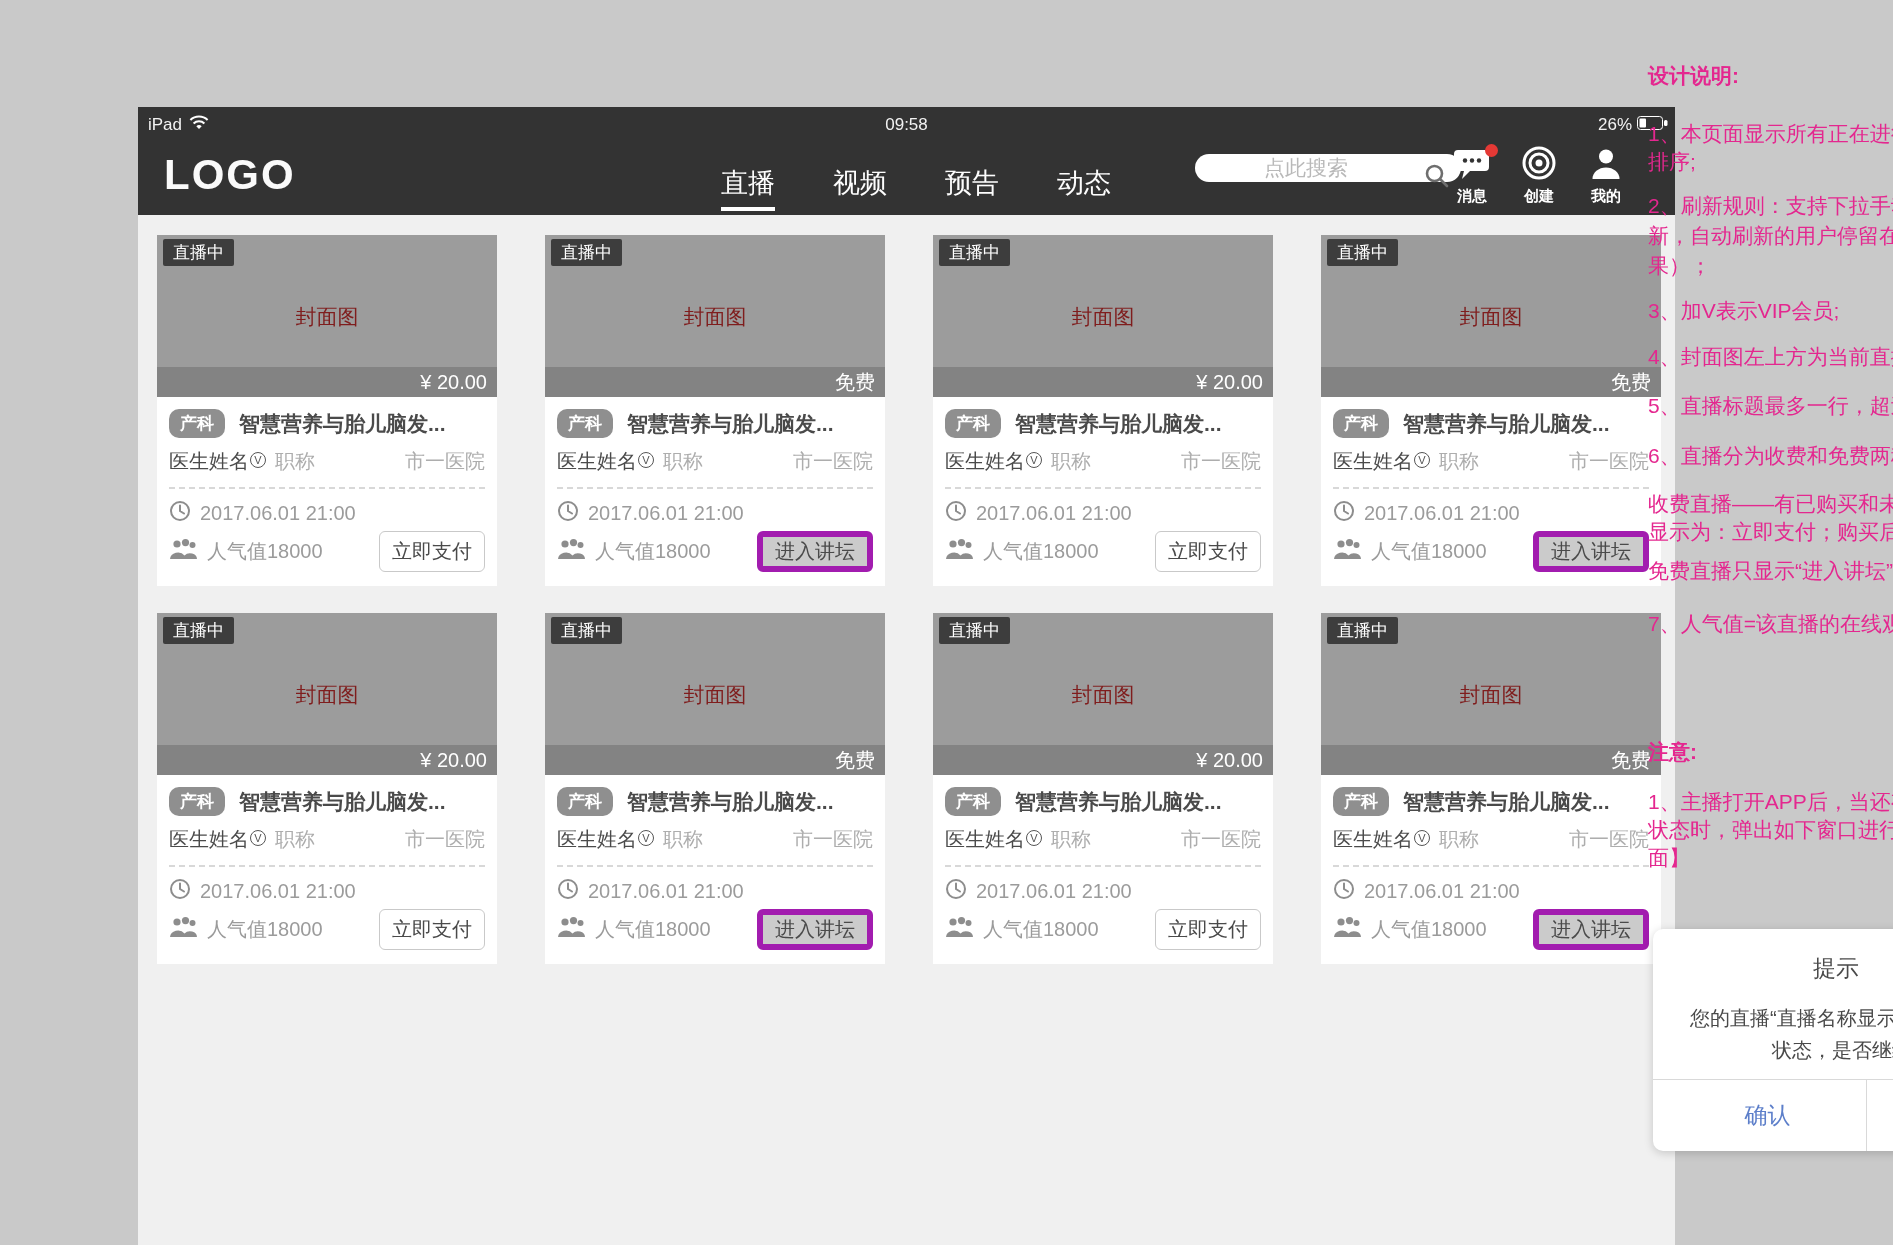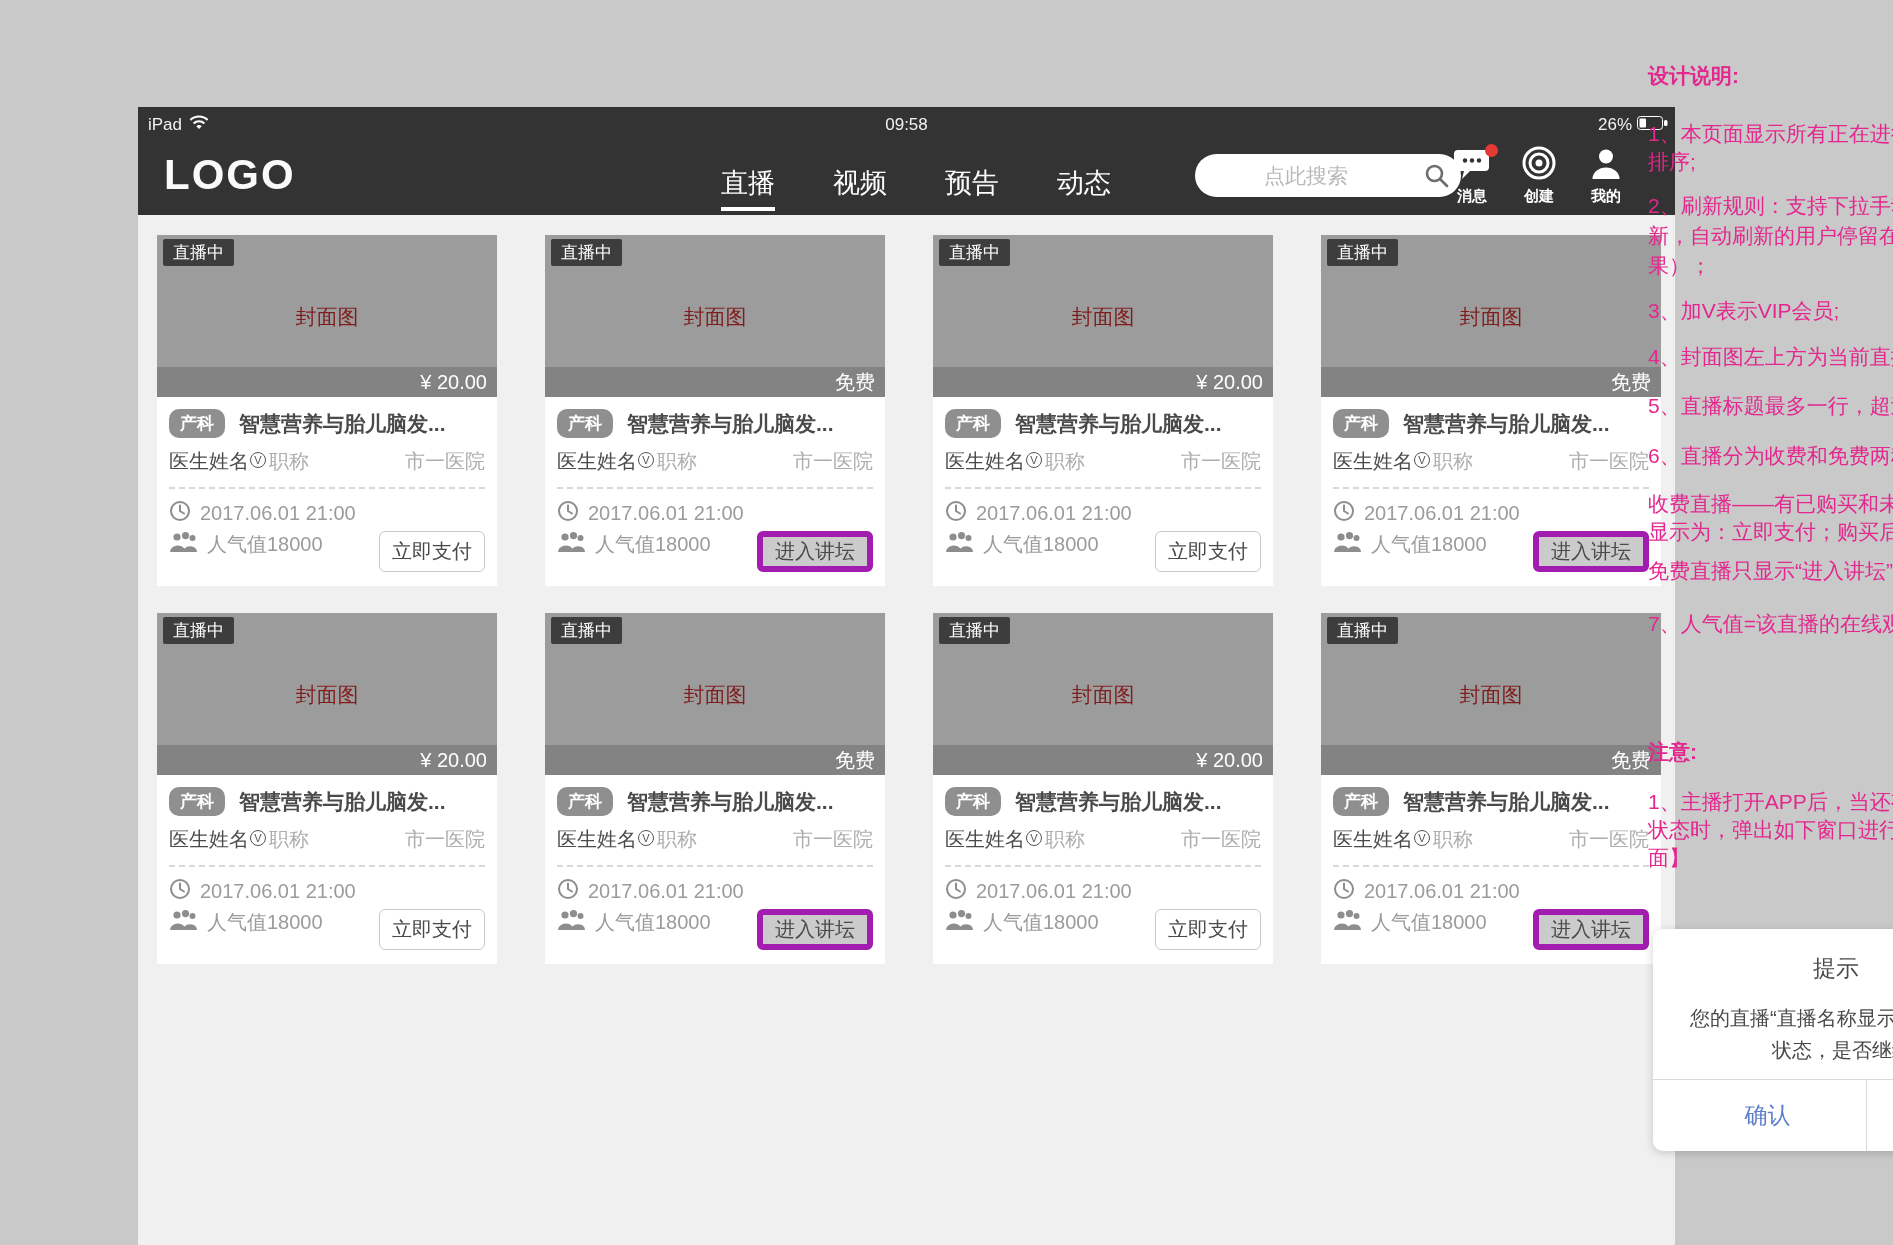--- a/index.html
+++ b/index.html
@@ -12,21 +12,21 @@
   
   .header { position:relative; width:100%; height:108px; background:#333333; color:#fff; }
   .status-bar { position:absolute; top:8px; left:0; right:0; height:24px; font-size:17px; color:#f2f2f2; }
   .status-left { position:absolute; left:10px; top:0; display:flex; align-items:center; gap:7px; }
   .status-time { position:absolute; left:0; right:0; top:0; text-align:center; }
   .status-right { position:absolute; right:7px; top:0; display:flex; align-items:center; gap:5px; }
   .logo { position:absolute; left:26px; top:44px; font-size:42px; font-weight:bold; letter-spacing:2px; color:#fafafa; }
   .tabs { position:absolute; left:583px; top:58px; display:flex; gap:58px; font-size:27px; color:#fdfdfd; }
   .tab { padding-bottom:6px; cursor:pointer; }
   .tab.active { border-bottom:4px solid #fff; }
-  .search-pill { position:absolute; left:1057px; top:47px; width:266px; height:43px; background:#fff; border-radius:22px; }
+  .search-pill { position:absolute; left:1057px; top:47px; width:266px; height:28px; background:#fff; border-radius:22px; }
   .search-pill input { width:100%; height:100%; border:0; outline:none; background:transparent; border-radius:22px;
       text-align:center; font-size:21px; color:#555; padding-right:44px; font-family:"Liberation Sans", sans-serif; }
   .search-pill input::placeholder { color:#b9b9b9; }
   .search-icon { position:absolute; right:11px; top:8px; }
   .header-actions { position:absolute; left:1311px; top:40px; display:flex; gap:21px; }
   .h-action { width:46px; display:flex; flex-direction:column; align-items:center; cursor:pointer; }
   .h-action .icon-wrap { position:relative; height:38px; display:flex; align-items:flex-end; }
   .h-action .label { font-size:15px; font-weight:bold; margin-top:2px; white-space:nowrap; }
   .notif-dot { position:absolute; top:-3px; right:-6px; width:13px; height:13px; border-radius:50%; background:#e53935; }
 
@@ -39,25 +39,25 @@
   .cover-label { position:absolute; left:0; right:0; top:68px; text-align:center; color:#7f1d1d; font-size:21px; }
   .price-strip { position:absolute; left:0; right:0; bottom:0; height:30px; background:#838383; color:#fff;
       font-size:20px; line-height:30px; text-align:right; padding-right:10px; }
   .card-body { padding:12px 12px 0 12px; }
   .row1 { display:flex; align-items:flex-end;font-weight:bold; }
   .tag { background:#8f8f8f; color:#fff; border-radius:10px; padding:3px 11px; font-size:17px; flex:none; }
   .card-title { font-size:21px; color:#4a4a4a; margin-left:14px; white-space:nowrap; overflow:hidden; }
   .row2 { display:flex; align-items:flex-end; margin-top:10px; font-size:20px; color:#4a4a4a; }
   .v-badge { display:inline-block; width:16px; height:16px; border:1px solid #555; border-radius:50%;
       font-size:11px; line-height:15px; text-align:center; color:#555; position:relative; top:-7px; margin-left:1px; }
-  .job { color:#adadad; margin-left:3px; }
+  .job { color:#adadad; margin-left:9px; }
   .hospital { color:#adadad; margin-left:auto; }
   .dash-divider { border-top:2px dashed #d8d8d8; margin-top:12px; }
   .row3 { display:flex; align-items:center; gap:9px; margin-top:11px; color:#9b9b9b; font-size:20px; }
-  .row4 { display:flex; gap:9px; margin-top:4px; color:#9b9b9b; font-size:20px; padding-bottom:14px; }
+  .row4 { display:flex; align-items:center; gap:9px; margin-top:4px; color:#9b9b9b; font-size:20px; padding-bottom:14px; }
   .action-btn { margin-left:auto; min-width:104px; height:41px; border-radius:6px; font-size:20px; color:#4a4a4a;
       display:flex; align-items:center; justify-content:center; cursor:pointer; padding:4px 12px; }
   .btn-pay { background:#fff; border:1px solid #c9c9c9; }
   .btn-enter { background:#cbcbcb; border:6px solid #a21caf; }
 
   
   .ann { position:absolute; left:1648px; color:#e4278f; font-size:21px; white-space:nowrap; z-index:30; }
   .ann.bold { font-weight:bold; }
 
   

